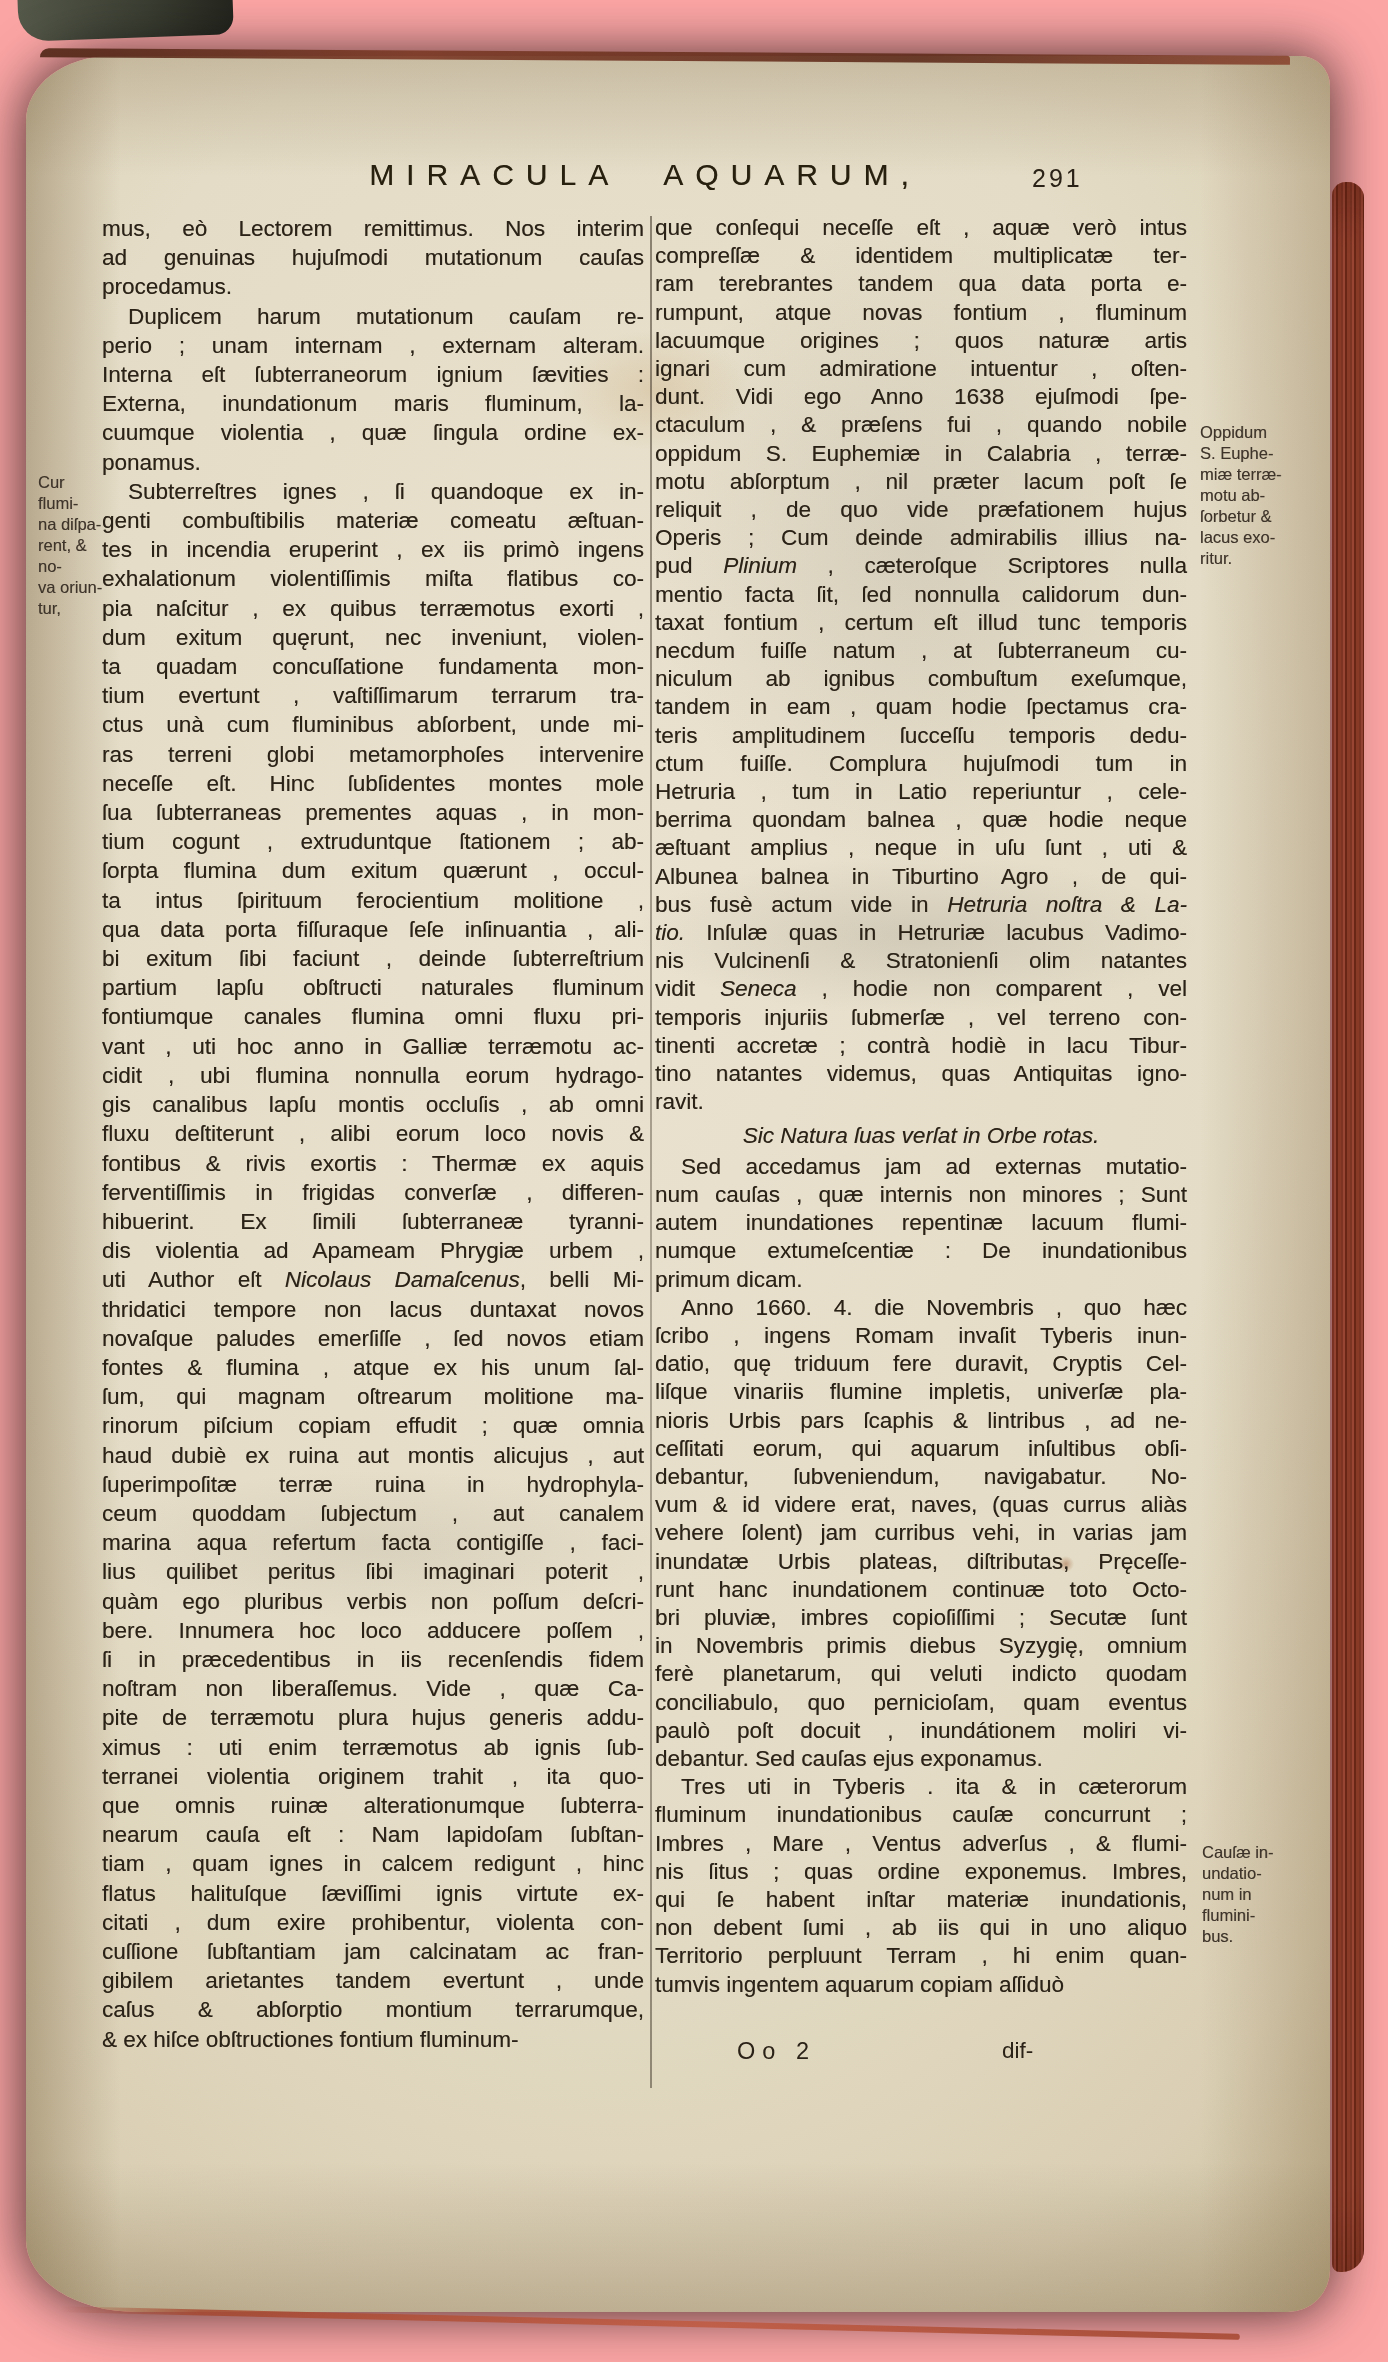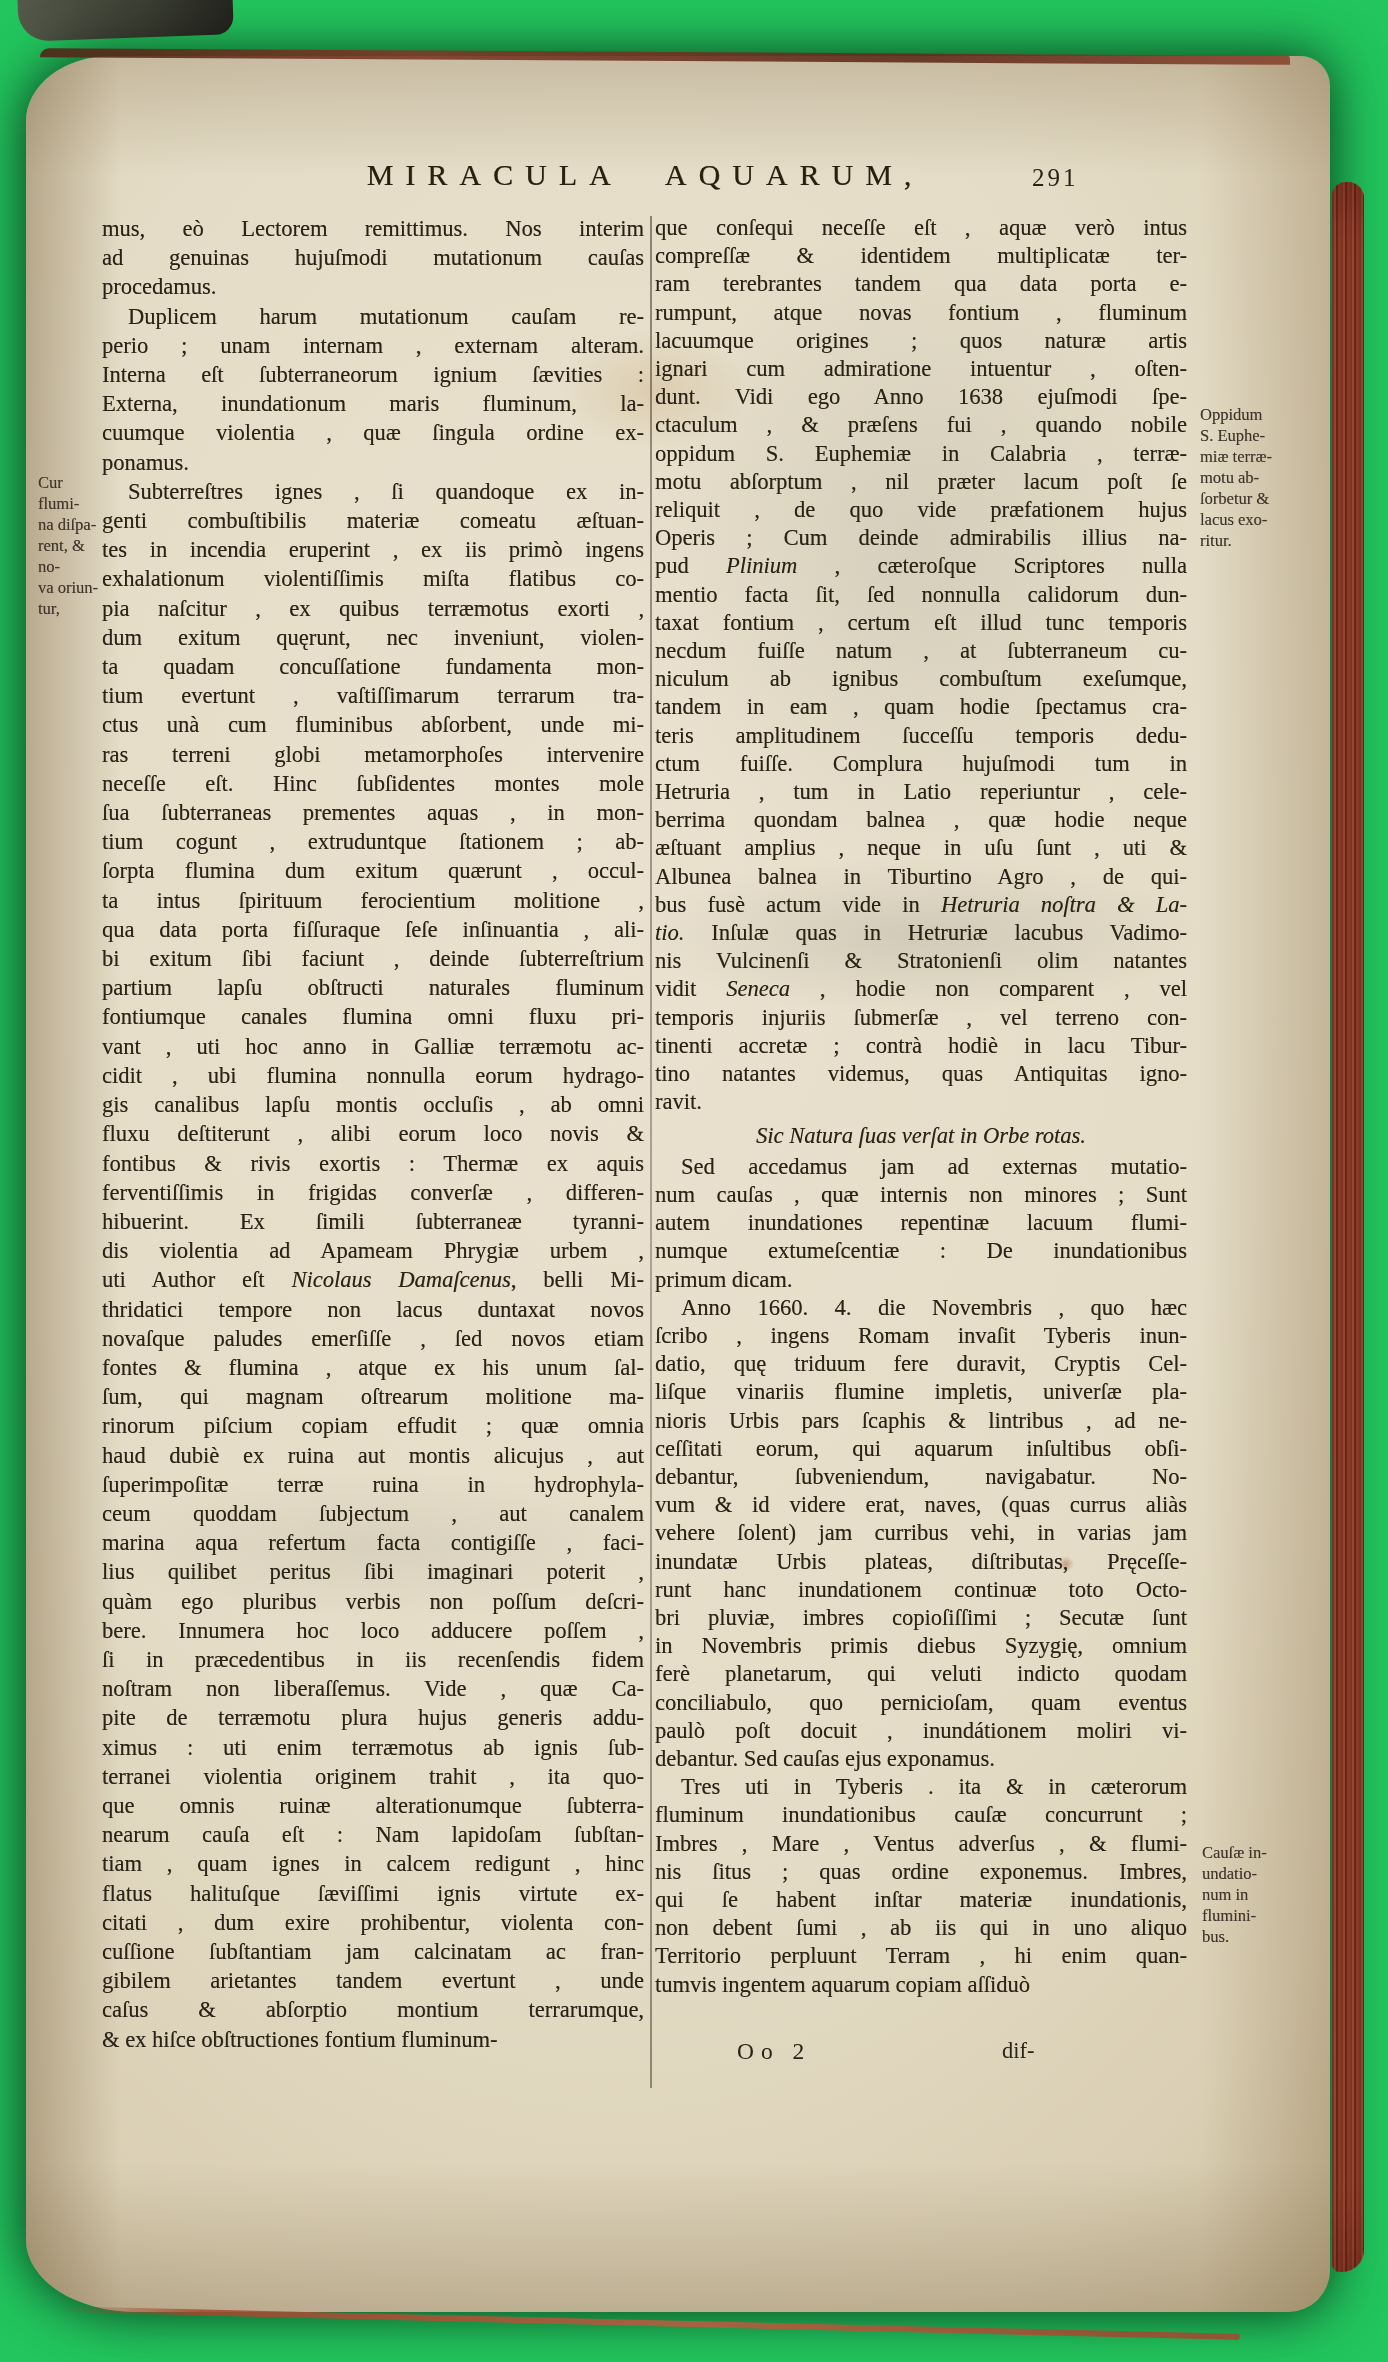--- a/index.html
+++ b/index.html
@@ -1,17 +1,17 @@
 <!DOCTYPE html>
 <html><head>
 <meta charset="utf-8">
 <style>
   html,body{margin:0;padding:0;background:#0c0b0a;}
   .stage{position:relative;width:1388px;height:2362px;overflow:hidden;
-         background:#22c55e;font-family:Liberation Serif, serif;}
+         background:#fca5a5;font-family:Liberation Sans, sans-serif;}
   .topcloth{position:absolute;left:18px;top:-14px;width:215px;height:52px;
             background:linear-gradient(100deg,#55594a,#3a3d31 60%,#23241d);
             border-radius:0 0 18px 30px;transform:rotate(-2deg);}
   .page{position:absolute;left:26px;top:56px;width:1304px;height:2256px;
         border-radius:85px 30px 42px 110px / 65px 30px 42px 72px;
         background:
           linear-gradient(90deg,rgba(118,94,58,.40) 0px,rgba(118,94,58,0) 95px),
           linear-gradient(270deg,rgba(128,100,60,.30) 0px,rgba(128,100,60,0) 130px),
           linear-gradient(180deg,rgba(118,94,58,.26) 0px,rgba(118,94,58,0) 120px),
           linear-gradient(0deg,rgba(118,94,58,.30) 0px,rgba(118,94,58,0) 150px),
@@ -44,21 +44,21 @@
   .line{text-align:justify;text-align-last:justify;white-space:normal;}
   .line.end{text-align-last:left;}
   .line.ind{text-indent:26px;}
   .line.cen{text-align:center;text-align-last:center;margin:5px 0 3px;}
   .it{font-style:italic;}
   .divider{position:absolute;left:650px;top:216px;width:2px;height:1872px;
            background:linear-gradient(180deg,rgba(62,52,40,.55),rgba(62,52,40,.35) 60%,rgba(62,52,40,.5));}
   .mnote{position:absolute;font-size:16.5px;line-height:21px;color:#3e342a;
          white-space:pre-line;text-shadow:.3px .3px .4px rgba(60,48,35,.4);}
   .mnote.left{left:38px;top:472px;width:70px;}
-  .mnote.r1{left:1200px;top:404px;width:100px;}
+  .mnote.r1{left:1200px;top:422px;width:100px;}
   .mnote.r2{left:1202px;top:1842px;width:96px;}
   .sig{position:absolute;left:737px;top:2038px;font-size:23.5px;letter-spacing:7px;color:#2b2217;}
   .catch{position:absolute;left:1002px;top:2038px;font-size:22.5px;color:#2b2217;}
 </style>
 </head>
 <body>
 
 <div class="stage">
   <div class="topcloth"></div>
   <div class="page"></div>

